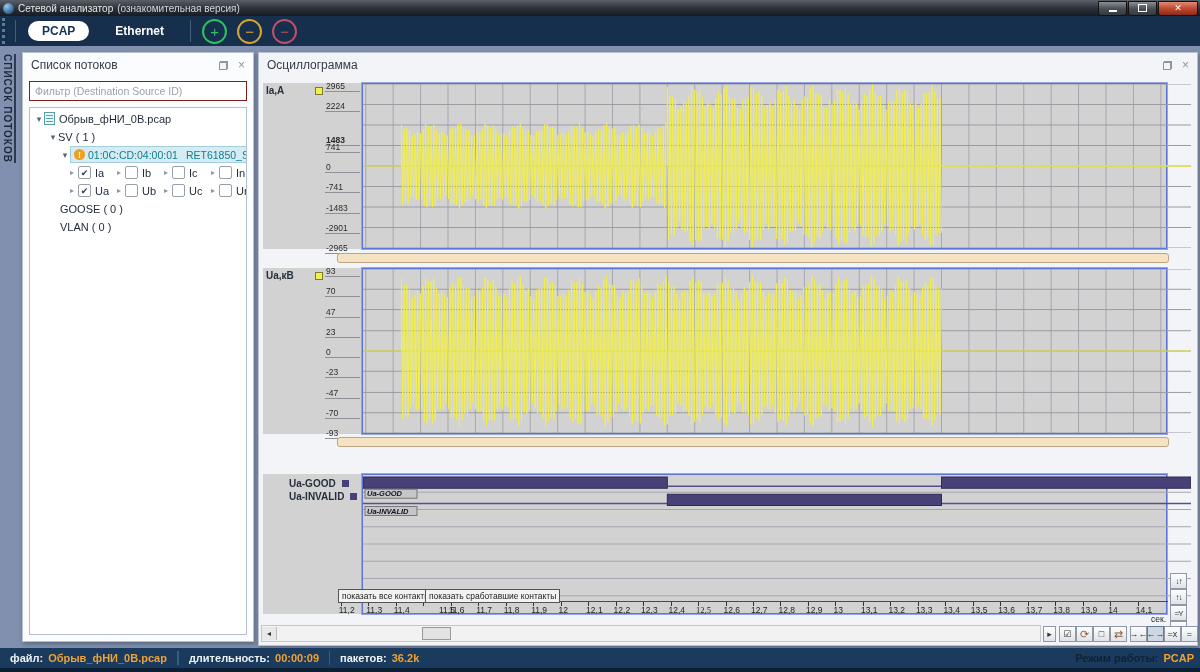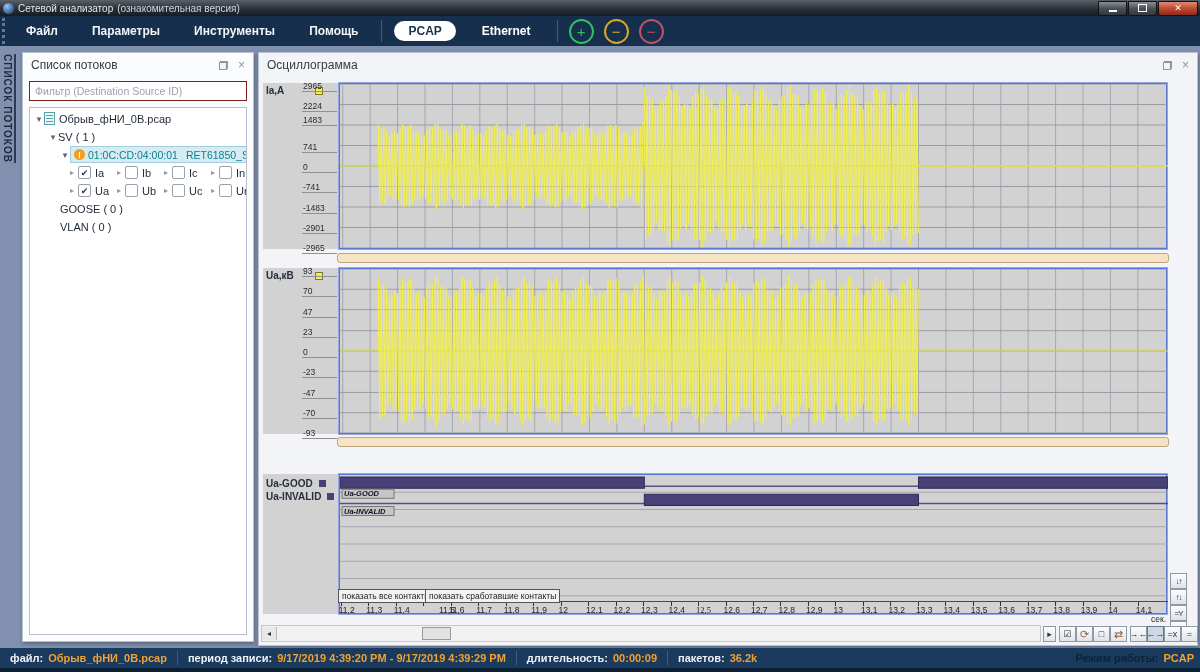--- a/index.html
+++ b/index.html
@@ -60,21 +60,21 @@
     display:flex;align-items:center;font-size:10.5px;flex:1 1 auto;margin-right:2px;padding:0 3px;}
   .warn-icon{width:11px;height:11px;border-radius:50%;background:#f29d1e;color:#fff;font-size:9px;font-weight:bold;
     display:flex;align-items:center;justify-content:center;margin-right:3px;flex:0 0 auto;}
   .chan-item{display:flex;align-items:center;width:47px;flex:0 0 auto;}
   .chan-arrow{font-size:8px;color:#8b95a3;width:8px;}
   .checkbox{width:11px;height:11px;border:1px solid #98a0aa;border-radius:2px;background:#fff;
     display:flex;align-items:center;justify-content:center;font-size:9px;color:#2c3e63;margin-right:4px;}
   
   #osc-panel{left:258px;top:52px;width:938px;height:592px;}
   .chart-strip{position:absolute;left:4px;width:904px;background:#d2d2d2;display:flex;}
-  .chart-labelcol{width:76px;position:relative;flex:0 0 auto;}
+  .chart-labelcol{width:76px;position:relative;flex:0 0 auto;padding-left:23px;}
   .chart-name{position:absolute;left:3px;top:2px;font-size:10px;font-weight:bold;color:#26303c;}
   .legend-sq{position:absolute;top:4px;width:6px;height:6px;border:1px solid #7a7a30;background:#f2ef4e;}
   .ytick{position:absolute;right:2px;width:34px;text-align:left;font-size:8.5px;color:#2a2a2a;
      border-bottom:1px solid #8f8f98;padding-left:1px;height:10px;line-height:10px;}
   .plotbox{position:relative;flex:1 1 auto;border:1px solid #5b76d2;box-shadow:0 0 0 1px #94a7e4;background:#d2d2d2;}
   .plotbox svg{display:block;position:absolute;left:0;top:0;}
   .overview-bar{position:absolute;left:78px;width:830px;height:8px;background:#f6e3c4;
      border:1px solid #bda684;border-radius:3px;}
   .dig-label{font-size:10px;font-weight:bold;color:#26303c;display:flex;align-items:center;height:13px;padding-left:3px;}
   .dig-label i{width:7px;height:7px;background:#474178;margin-left:6px;display:block;}
@@ -123,26 +123,20 @@
         <span class="max-glyph"></span>
       </span>
     <span class="win-btn close">
         <span>✕</span>
       </span>
   </span>
 </div>
 
 <div class="menubar">
   <span class="menu-grip"></span>
-  <span id="menu-items" style="display:flex;">
-      <span class="menu-item">Файл</span>
-      <span class="menu-item">Параметры</span>
-      <span class="menu-item">Инструменты</span>
-      <span class="menu-item">Помощь</span>
-    </span>
   <span class="menu-sep"></span>
   <span id="mode-tabs" style="display:flex;align-items:center;">
       <span class="mode-tab active">PCAP</span>
       <span class="mode-tab">Ethernet</span>
     </span>
   <span class="menu-sep"></span>
   <span id="capture-buttons" style="display:flex;align-items:center;">
       <span class="circle-btn" style="border-color: rgb(49, 192, 96); color: rgb(49, 192, 96);">+</span>
       <span class="circle-btn" style="border-color: rgb(216, 166, 44); color: rgb(216, 166, 44);">−</span>
       <span class="circle-btn" style="border-color: rgb(192, 80, 100); color: rgb(192, 80, 100);">−</span>
@@ -248,21 +242,21 @@
       <span class="close-icon">×</span>
     </span>
   </div>
 
   <div class="chart-strip" id="chart-ia" style="top:30px;height:166px;">
     <div class="chart-labelcol">
       <span class="chart-name">Ia,A</span>
       <span class="legend-sq" style="left:52px;"></span>
     <span class="ytick" style="top: -2px;">2965</span>
         <span class="ytick" style="top: 18.25px;">2224</span>
-        <span class="ytick" style="top: 32px;">1483</span>
+        <span class="ytick" style="top: 52px; font-weight: bold;">1483</span>
         <span class="ytick" style="top: 58.75px;">741</span>
         <span class="ytick" style="top: 79px;">0</span>
         <span class="ytick" style="top: 99.25px;">-741</span>
         <span class="ytick" style="top: 119.5px;">-1483</span>
         <span class="ytick" style="top: 139.75px;">-2901</span>
         <span class="ytick" style="top: 160px;">-2965</span>
       </div>
     <div class="plotbox">
         <svg width="828" height="164">
           <line x1="2.741721854304576" y1="0" x2="2.741721854304576" y2="164" stroke="#a6a6b0" stroke-width="1"></line>
@@ -503,24 +497,20 @@
     </div>
 </div>
 
 <div class="statusbar">
   <span id="status-items" style="display:flex;align-items:center;">
       <span class="status-item">
         <span class="lbl">файл:</span>
         <span class="val">Обрыв_фНИ_0В.pcap</span>
       </span>
       <span class="status-sep"></span>
-      <span class="status-item">
-        <span class="lbl">период записи:</span>
-        <span class="val">9/17/2019 4:39:20 PM - 9/17/2019 4:39:29 PM</span>
-      </span>
       <span class="status-sep"></span>
       <span class="status-item">
         <span class="lbl">длительность:</span>
         <span class="val">00:00:09</span>
       </span>
       <span class="status-sep"></span>
       <span class="status-item">
         <span class="lbl">пакетов:</span>
         <span class="val">36.2k</span>
       </span>

